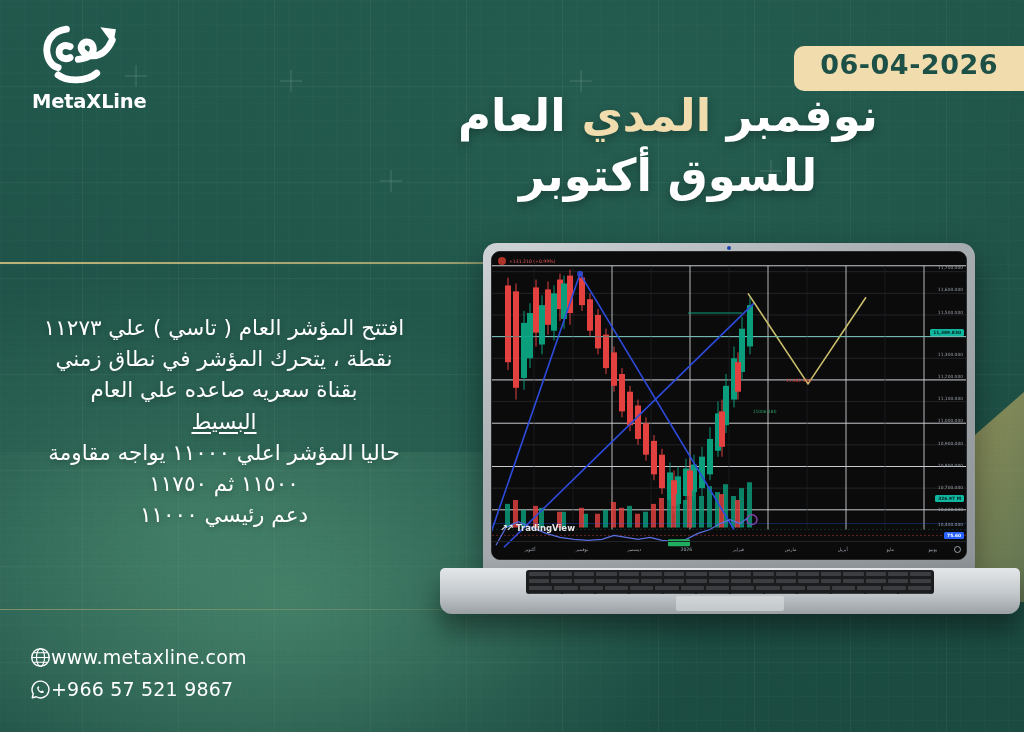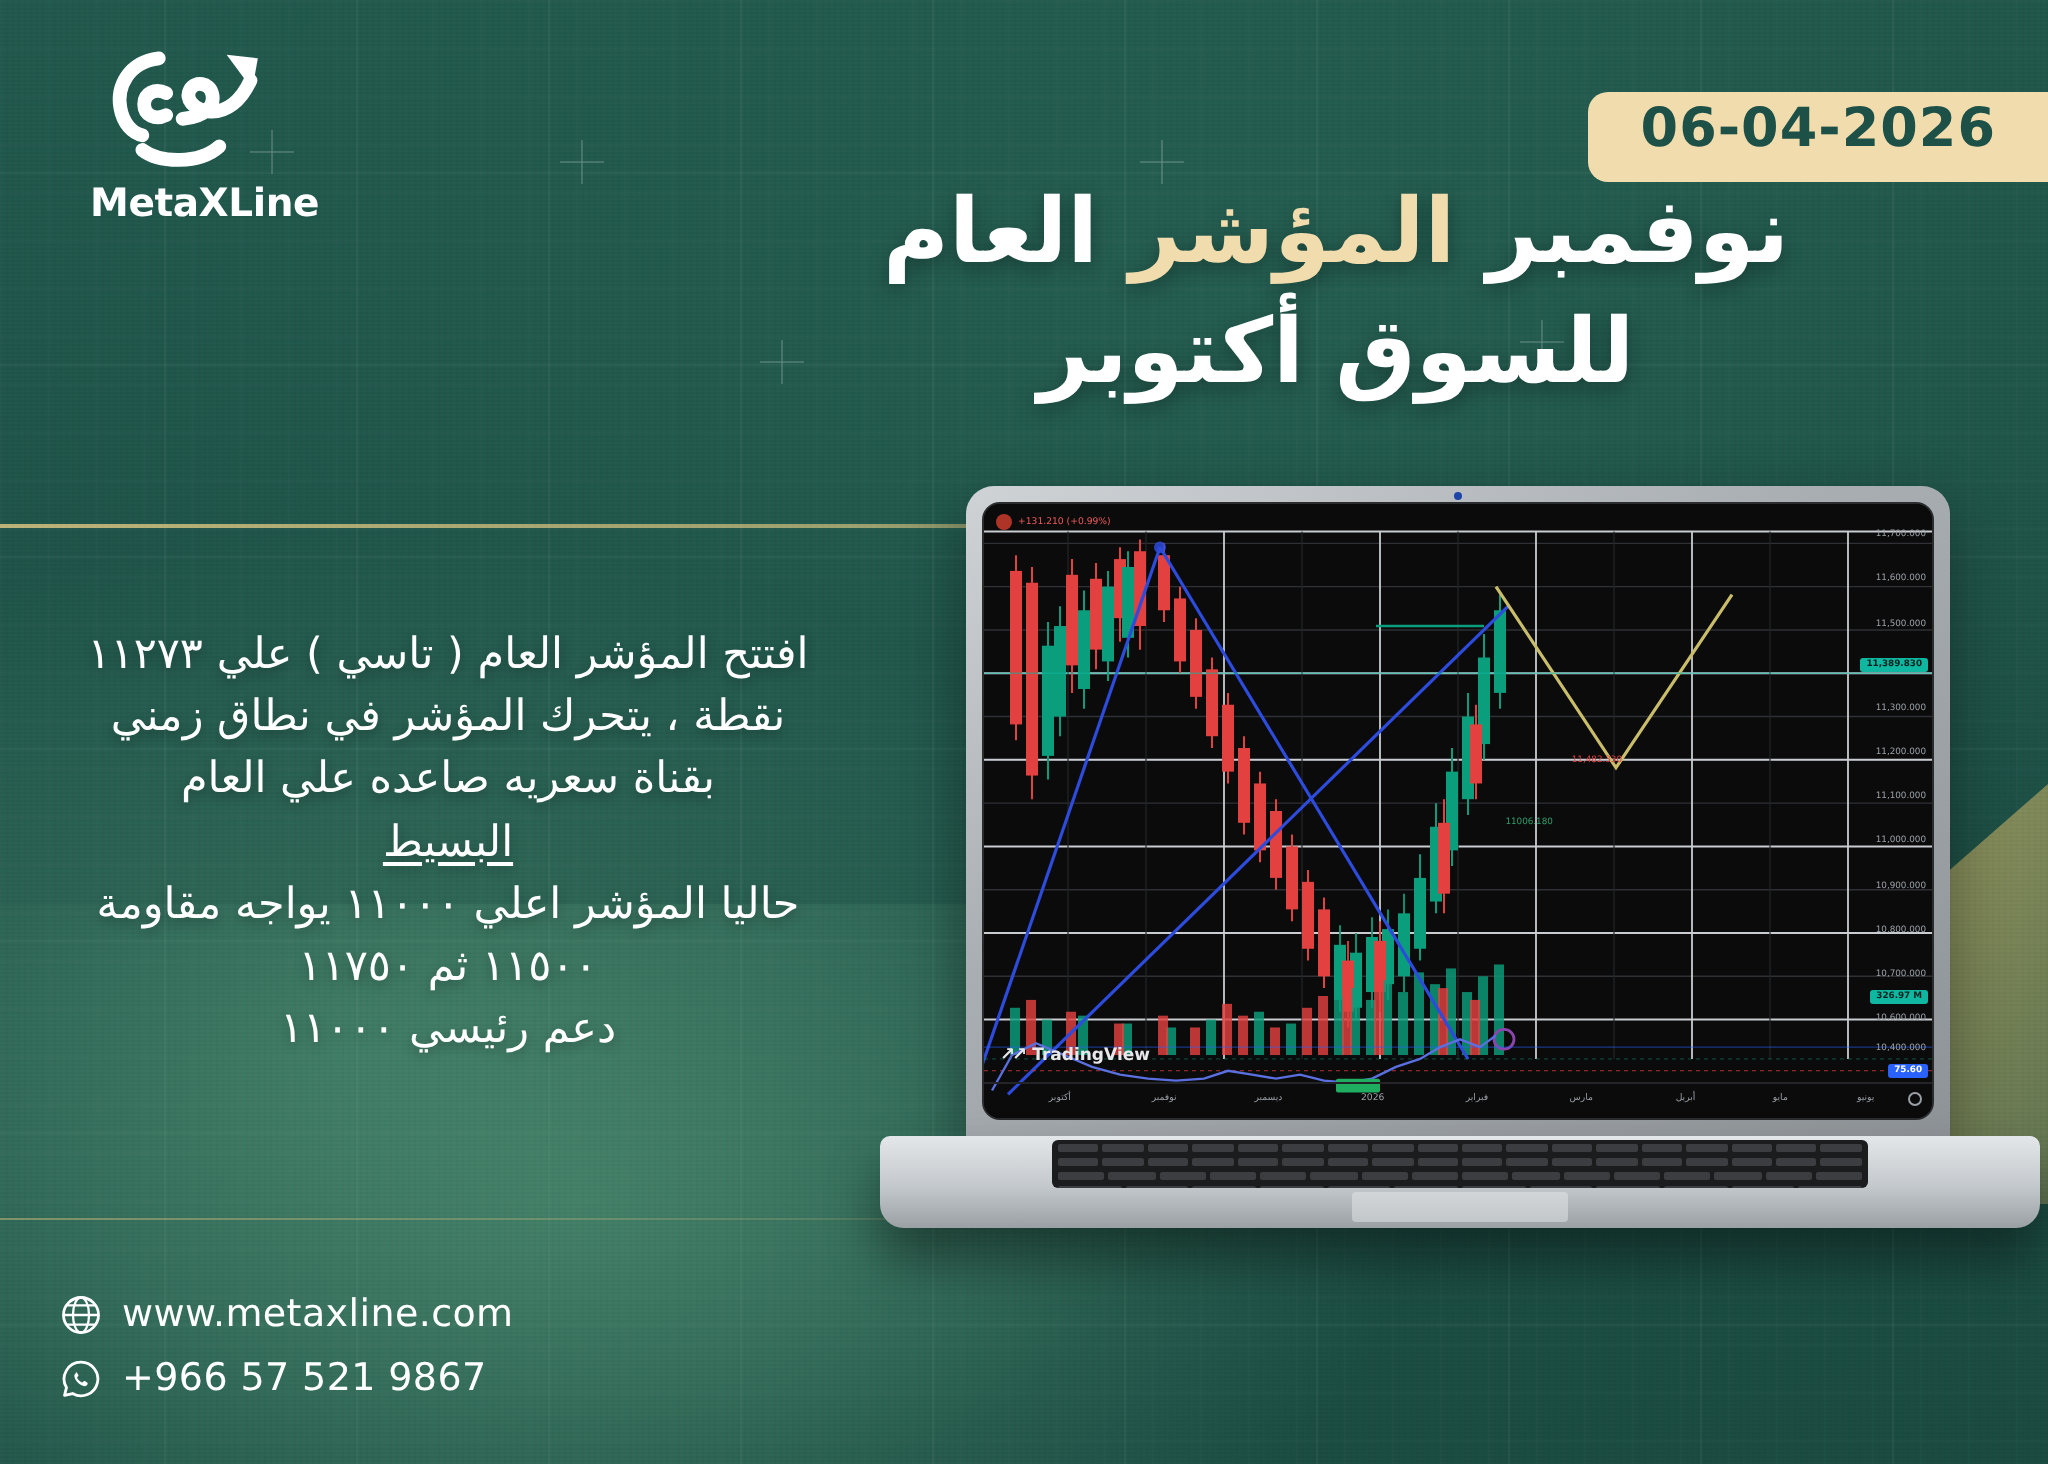--- a/index.html
+++ b/index.html
@@ -70,21 +70,21 @@
     background:linear-gradient(90deg, rgba(190,178,120,0.55) 0%, rgba(190,178,120,0.0) 100%);
   }
   
   .light-band {
     position:absolute; left:-60px; bottom:-140px; width:780px; height:420px;
     background:radial-gradient(ellipse at 45% 35%, rgba(86,150,120,0.55) 0%, rgba(86,150,120,0) 68%);
     pointer-events:none;
   }
 
   
-  #logo { position:absolute; left:28px; top:20px; width:130px;margin-left:13px; }
+  #logo { position:absolute; left:28px; top:20px; width:130px; }
   #logo .mark { width:92px; height:66px; margin-left:8px; display:block; }
   #logo .wordmark {
     color:#ffffff; font-size:19.5px; font-weight:700; letter-spacing:-0.2px;
     font-family:"DejaVu Sans", sans-serif; margin-top:4px; padding-left:4px;
   }
 
   
   #date-badge {
     position:absolute; right:0px; top:46px;
     background:#f1dcae;
@@ -118,21 +118,21 @@
     color:#ffffff;
     font-size:21.5px; font-weight:400; line-height:1.45;
     text-shadow:0 2px 6px rgba(0,0,0,.28);
     font-family:"DejaVu Sans", sans-serif;
   }
   #body-copy .u { text-decoration:underline; text-underline-offset:3px; }
   #body-copy p { margin:0; }
 
   
   #contact { position:absolute; left:30px; bottom:22px; color:#fff; }
-  .contact-row { display:flex; align-items:center; gap:10px; margin-bottom:10px; }
+  .contact-row { display:flex; align-items:center; margin-bottom:10px; }
   .contact-row .txt { font-size:19px; font-weight:400; letter-spacing:.2px; font-family:"DejaVu Sans", sans-serif; }
   .contact-row svg { flex:none; }
 
   
   #laptop { position:absolute; left:440px; top:243px; width:580px; height:420px; }
   .lid {
     position:absolute; left:43px; top:0; width:492px; height:330px;
     background:linear-gradient(150deg,#cfd3d6 0%,#a9aeb2 40%,#8e9397 100%);
     border-radius:14px 14px 4px 4px;
     padding:9px 9px 14px 9px;
@@ -233,21 +233,21 @@
         <path d="M46 43 C58 42 64 36 62 29 C60.5 23.5 53 22 50 27 C47 32 52 38 60 39 C70 40 78 33 83 22"></path>
       </g>
       <path d="M70 8 L87 10 L84 27 Z" fill="#ffffff"></path>
     </svg>
     <div class="wordmark">MetaXLine</div>
   </div>
 
   <div id="date-badge">06-04-2026</div>
 
   <h1 id="title">
-    <span><span>نوفمبر </span><span class="accent">المؤشر</span><span> العام</span></span>
+    <span><span>نوفمبر </span><span class="accent">المدي</span><span> العام</span></span>
     <span class="l2">للسوق أكتوبر</span>
   </h1>
 
   <div id="body-copy">
     <p>افتتح المؤشر العام ( تاسي ) علي ١١٢٧٣</p>
     <p>نقطة ، يتحرك المؤشر في نطاق زمني</p>
     <p>بقناة سعريه صاعده علي العام</p>
     <p class="u">البسيط</p>
     <p>حاليا المؤشر اعلي ١١٠٠٠ يواجه مقاومة</p>
     <p>١١٥٠٠ ثم ١١٧٥٠</p>

